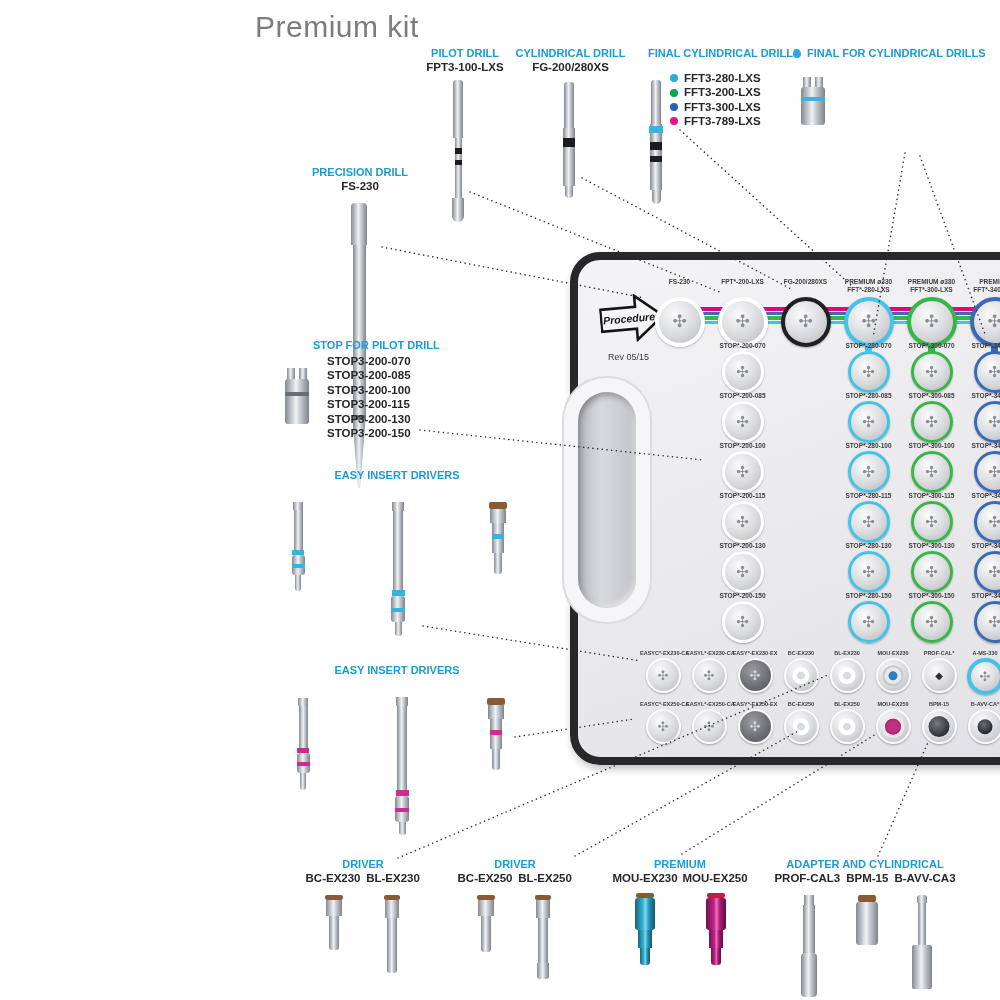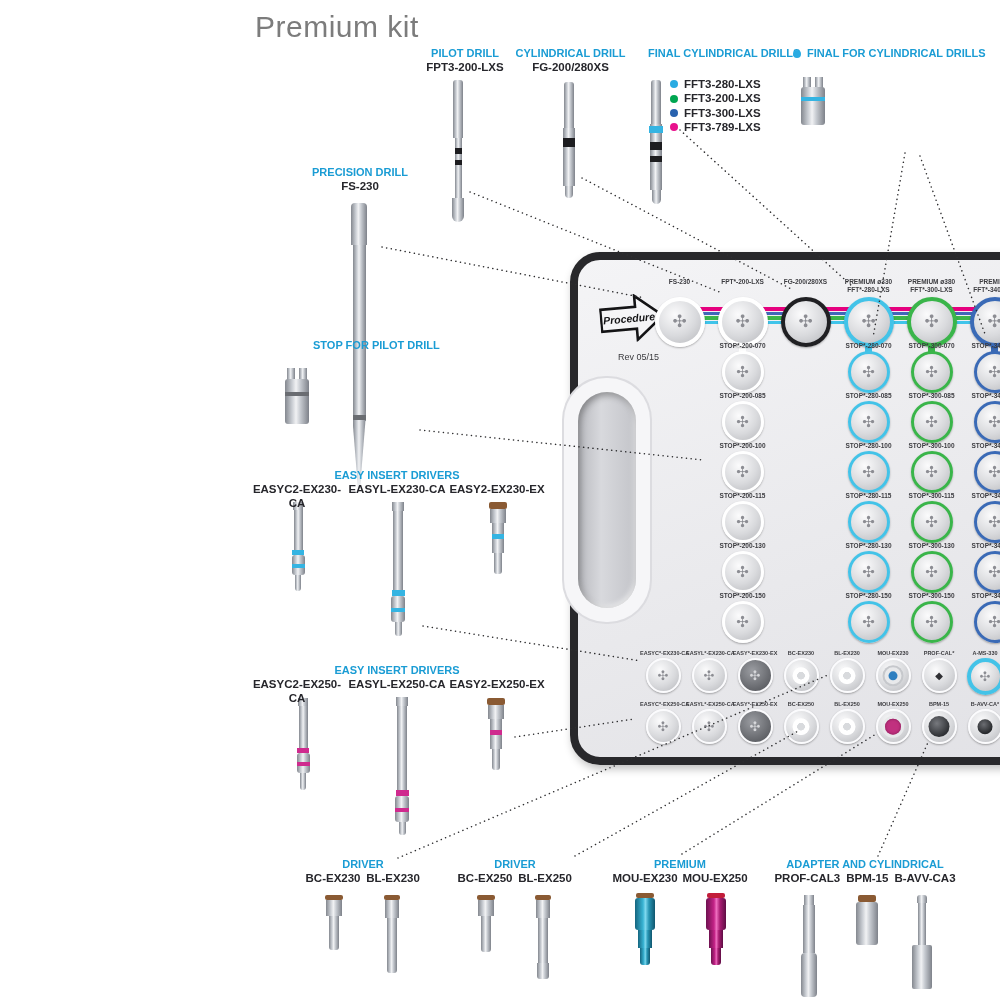--- a/index.html
+++ b/index.html
@@ -18,21 +18,21 @@
   #title{left:255px;top:10px;font-size:30px;color:#7c7c7c;letter-spacing:.5px;z-index:30;}
   
   #tray{position:absolute;left:570px;top:252px;width:452px;height:497px;z-index:1;
         background:linear-gradient(160deg,#f4f4f6,#e9e9ec 60%,#e2e2e6);
         border:8px solid #28282b;border-radius:30px;box-shadow:2px 4px 8px rgba(0,0,0,.25);}
   #handle{position:absolute;left:-14px;top:118px;width:86px;height:244px;border-radius:42px;
         background:#f6f6f8;box-shadow:0 0 0 2px #dcdce0;}
   #handle div{position:absolute;left:14px;top:14px;width:58px;height:216px;border-radius:30px;
         background:linear-gradient(90deg,#b9babf,#d8d9dd 40%,#c3c4c9);
         box-shadow:inset 2px 3px 7px rgba(0,0,0,.35), inset -2px -2px 5px rgba(255,255,255,.7);}
-  #rev{position:absolute;left:40px;top:92px;font-size:9px;color:#3a3a3e;}
+  #rev{position:absolute;left:30px;top:92px;font-size:9px;color:#3a3a3e;}
   #procedure{position:absolute;left:22px;top:34px;transform:rotate(-5deg);}
   #stripes{position:absolute;left:106px;top:47px;width:346px;z-index:1;}
   #stripes div{height:3.5px;margin-bottom:1px;}
   .st-m{background:#e5007e;} .st-b{background:#4068b8;} .st-g{background:#3cb54a;} .st-c{background:#40c4ea;}
   .stem{position:absolute;top:76px;width:7px;height:22px;z-index:1;}
   
   .slotlabel{display:block;font-size:6.5px;line-height:7.5px;font-weight:700;color:#3c3c40;
              white-space:pre-line;text-align:center;}
   .circle{border-radius:50%;position:relative;margin:0 auto;
           background:radial-gradient(circle at 38% 32%, #fbfbfc, #d9dadd 55%, #b6b7bb 100%);
@@ -82,31 +82,31 @@
   
   #leads{position:absolute;left:0;top:0;z-index:50;pointer-events:none;}
 </style>
 </head>
 <body>
 
 <div id="title" class="abs">Premium kit</div>
 
 <div class="sec center" style="left:400px;top:47px;width:130px;">
   <div class="sec-h">PILOT DRILL</div>
-  <div class="part">FPT3-200-LXS</div>
+  <div class="part">FPT3-100-LXS</div>
 </div>
 
 <div class="sec center" style="left:503px;top:47px;width:135px;">
   <div class="sec-h">CYLINDRICAL DRILL</div>
   <div class="part">FG-200/280XS</div>
 </div>
 
 <div class="sec" style="left:648px;top:47px;width:180px;">
   <div class="sec-h">FINAL CYLINDRICAL DRILLS</div>
-  <div class="list" style="margin-left:22px;margin-top:17px;">
+  <div class="list" style="margin-left:22px;margin-top:11px;">
 
   <div class="dotline">
       <span class="dot" style="background: rgb(41, 171, 226);"></span>
       <span class="part">FFT3-280-LXS</span>
     </div>
       <div class="dotline">
       <span class="dot" style="background: rgb(0, 166, 81);"></span>
       <span class="part">FFT3-200-LXS</span>
     </div>
       <div class="dotline">
@@ -127,40 +127,37 @@
   </div>
 </div>
 
 <div class="sec center" style="left:300px;top:166px;width:120px;">
   <div class="sec-h">PRECISION DRILL</div>
   <div class="part">FS-230</div>
 </div>
 
 <div class="sec" style="left:313px;top:339px;width:130px;">
   <div class="sec-h">STOP FOR PILOT DRILL</div>
+  <div class="list" style="margin-left:14px;margin-top:2px;">
+
+  <div class="part">STOP3-200-070</div>
+      <div class="part">STOP3-200-085</div>
+      <div class="part">STOP3-200-100</div>
+      <div class="part">STOP3-200-115</div>
+      <div class="part">STOP3-200-130</div>
+      <div class="part">STOP3-200-150</div>
+    </div>
 </div>
 
 <div class="sec center" style="left:247px;top:469px;width:300px;">
   <div class="sec-h">EASY INSERT DRIVERS</div>
-  <div class="partsrow">
-
-  <div class="part" style="width:100px;">EASYC2-EX230-CA</div>
-      <div class="part" style="width:100px;">EASYL-EX230-CA</div>
-      <div class="part" style="width:100px;">EASY2-EX230-EX</div>
-    </div>
 </div>
 
 <div class="sec center" style="left:247px;top:664px;width:300px;">
   <div class="sec-h">EASY INSERT DRIVERS</div>
-  <div class="partsrow">
-
-  <div class="part" style="width:100px;">EASYC2-EX250-CA</div>
-      <div class="part" style="width:100px;">EASYL-EX250-CA</div>
-      <div class="part" style="width:100px;">EASY2-EX250-EX</div>
-    </div>
 </div>
 
 <div class="sec center" style="left:303px;top:858px;width:120px;">
   <div class="sec-h">DRIVER</div>
   <div class="partsrow">
 
   <div class="part" style="width:60px;">BC-EX230</div>
       <div class="part" style="width:60px;">BL-EX230</div>
     </div>
 </div>

